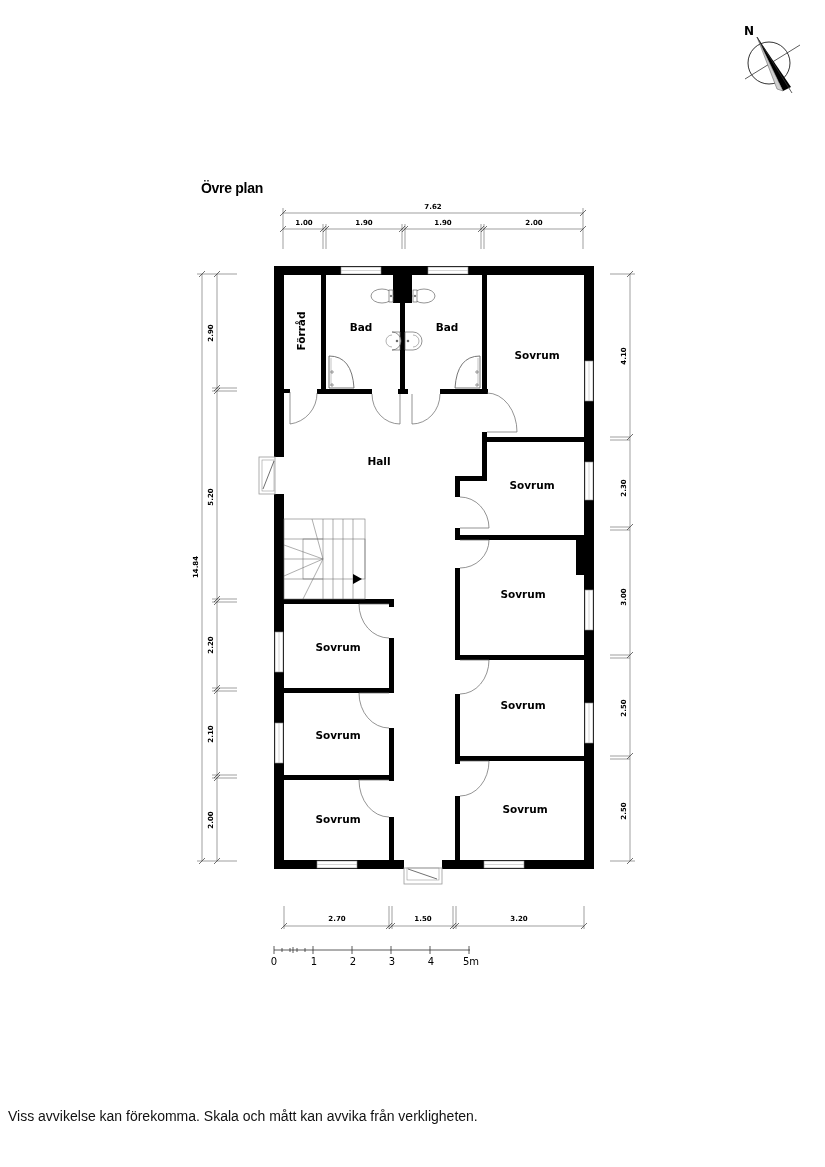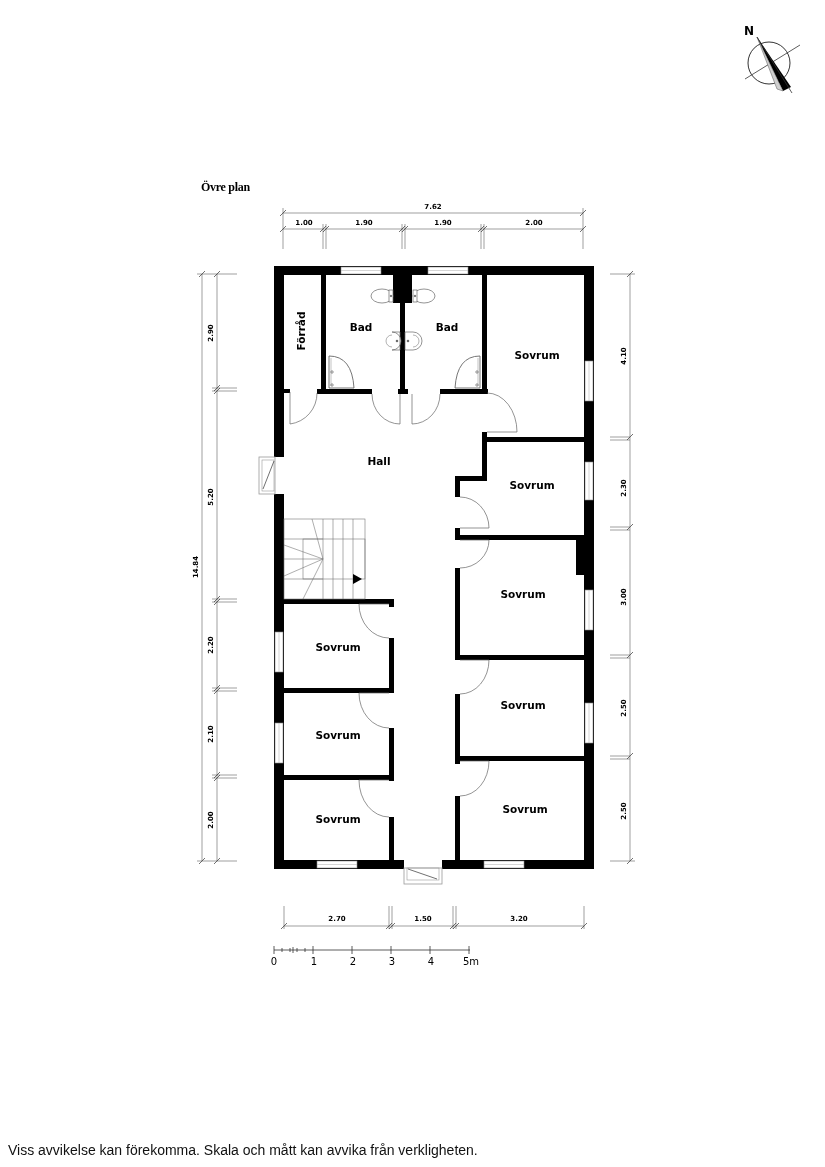--- a/index.html
+++ b/index.html
@@ -1,23 +1,23 @@
 <!DOCTYPE html>
 <html><head>
 <meta charset="utf-8">
 <style>
   html, body { margin: 0; padding: 0; background: #ffffff; }
   body { width: 825px; height: 1167px; position: relative; overflow: hidden; font-family: "DejaVu Sans", sans-serif; color: #000; }
   #plan-svg { position: absolute; left: 0; top: 0; width: 825px; height: 1167px; }
-  .title { position: absolute; left: 201px; top: 180px; font-family: Liberation Serif, serif; font-weight: bold; font-size: 12px; letter-spacing: -0.3px; }
+  .title { position: absolute; left: 201px; top: 180px; font-family: Liberation Sans, sans-serif; font-weight: bold; font-size: 14px; letter-spacing: -0.3px; }
   .room-label { font-family: "DejaVu Sans", sans-serif; font-weight: bold; font-size: 10.5px; fill: #000; }
   .dim-label { font-family: "DejaVu Sans", sans-serif; font-weight: bold; font-size: 7px; fill: #000; }
   .scale-label { font-family: "DejaVu Sans", sans-serif; font-size: 10px; fill: #000; }
   .north-label { font-family: "DejaVu Sans", sans-serif; font-weight: bold; font-size: 12px; fill: #000; }
-  .disclaimer { position: absolute; left: 8px; top: 1142px; font-family: "Liberation Sans", sans-serif; font-size: 14px; color: #111; }
+  .disclaimer { position: absolute; left: 8px; top: 1108px; font-family: "Liberation Sans", sans-serif; font-size: 14px; color: #111; }
 </style>
 </head>
 <body>
 
 <svg id="plan-svg" viewBox="0 0 825 1167" xmlns="http://www.w3.org/2000/svg">
 
   <g>
     <circle cx="769" cy="63" r="21" fill="none" stroke="#333" stroke-width="1"></circle>
     <line x1="745" y1="79" x2="800" y2="45" stroke="#333" stroke-width="0.8"></line>
     <polygon points="757,37 791,87 783,91" fill="#000"></polygon>

